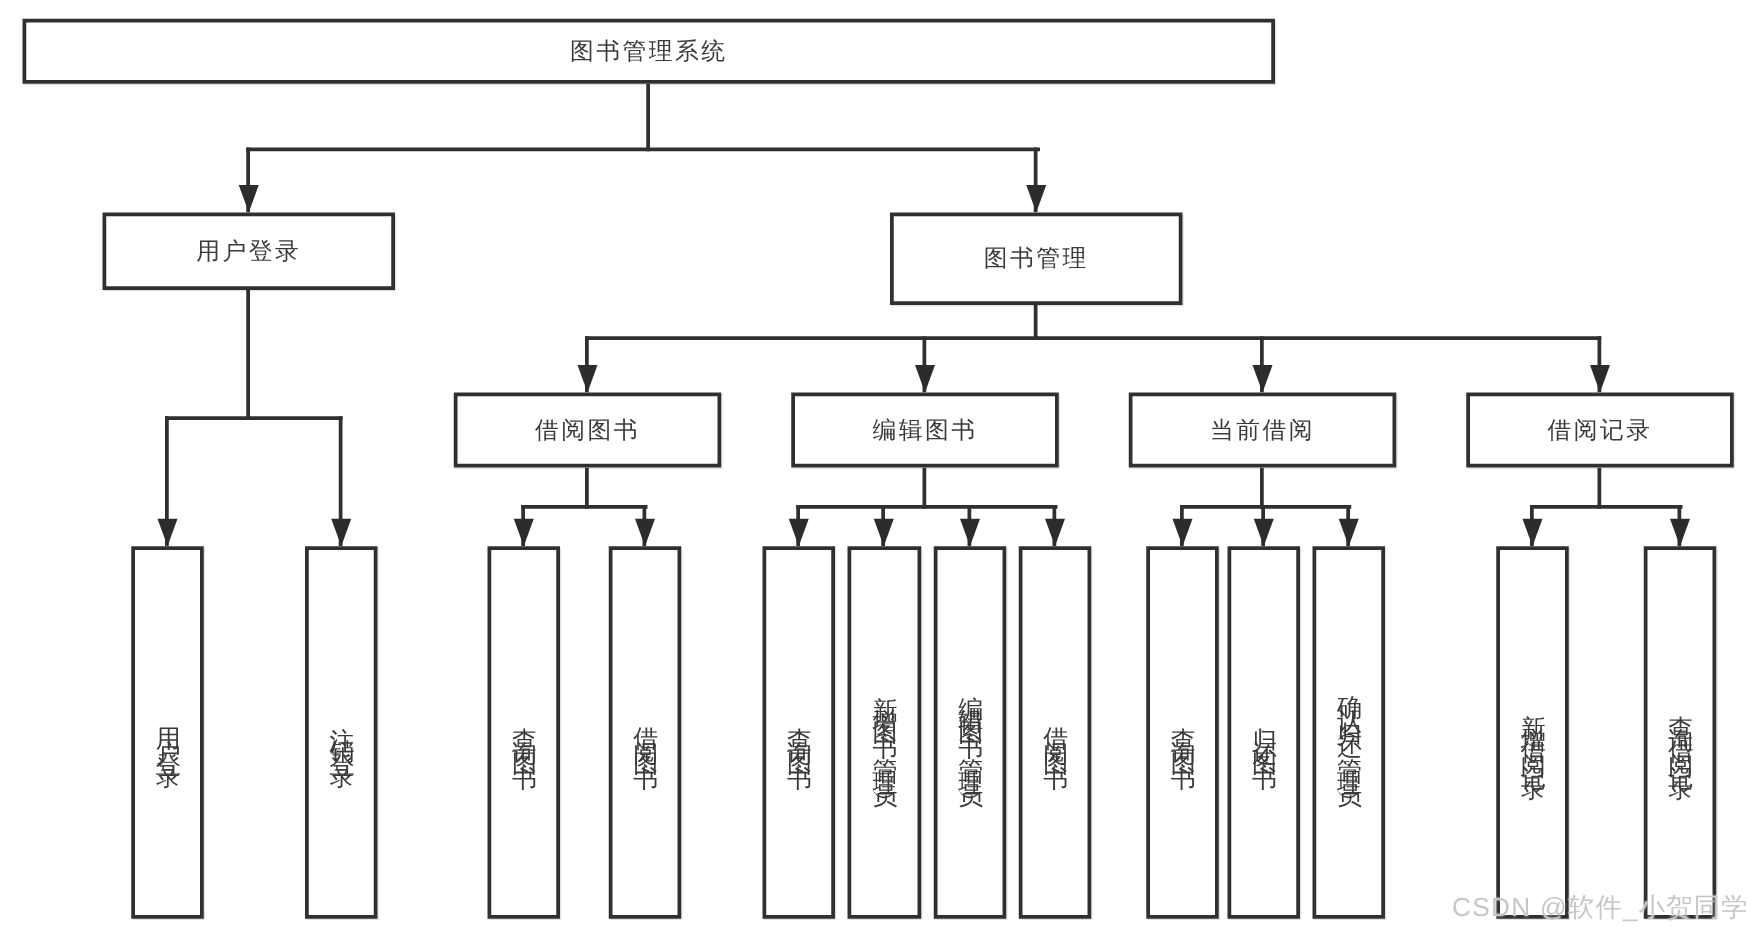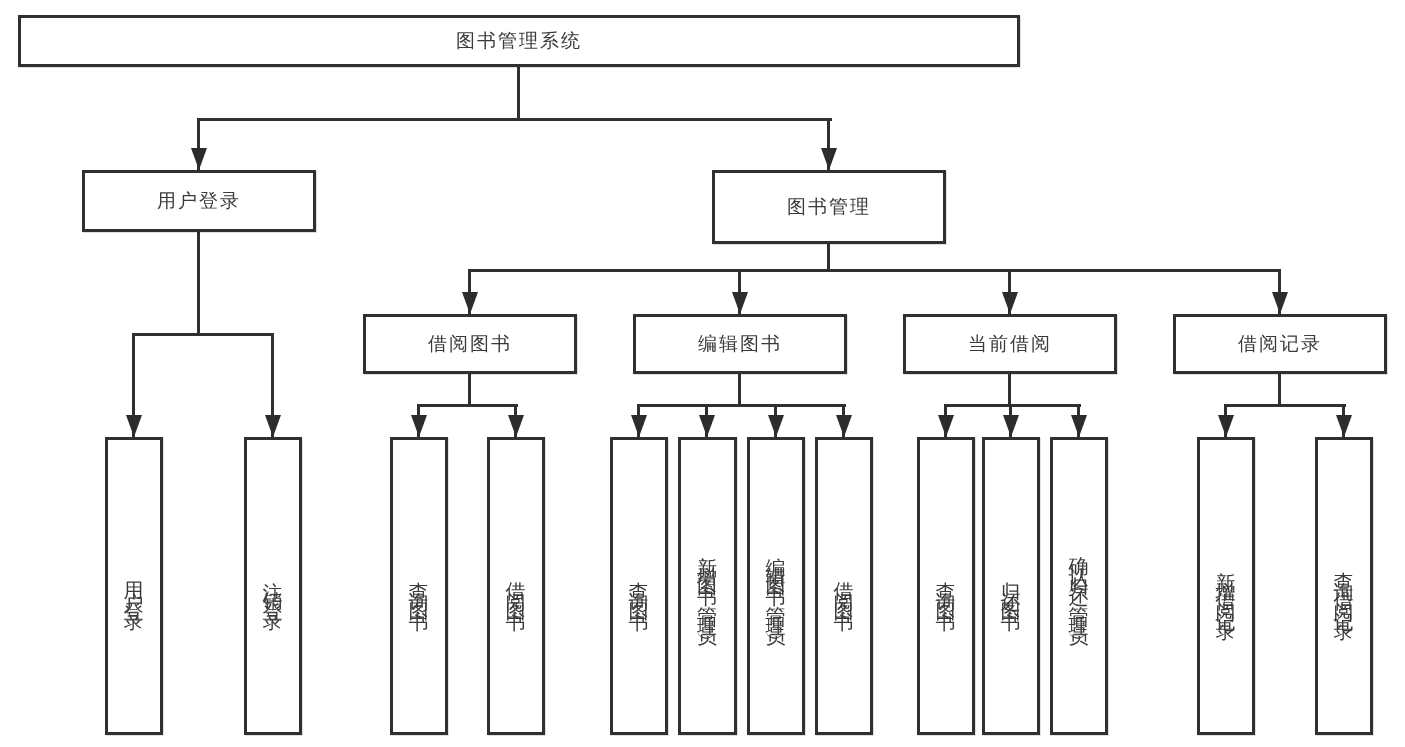--- a/index.html
+++ b/index.html
@@ -131,13 +131,14 @@
   <div class="box vbox" style="left:747px;top:437px;width:58px;height:298px">编辑图书（管理员）</div>
   <div class="box vbox" style="left:815px;top:437px;width:58px;height:298px">借阅图书</div>
 
   <div class="box vbox" style="left:917px;top:437px;width:58px;height:298px">查询图书</div>
   <div class="box vbox" style="left:982px;top:437px;width:58px;height:298px">归还图书</div>
   <div class="box vbox" style="left:1050px;top:437px;width:58px;height:298px">确认归还（管理员）</div>
 
   <div class="box vbox" style="left:1197px;top:437px;width:58px;height:298px">新增借阅记录</div>
   <div class="box vbox" style="left:1315px;top:437px;width:58px;height:298px">查询借阅记录</div>
 
+  <div class="watermark">CSDN @软件_小贺同学</div>
 </div>
 
 </body></html>

